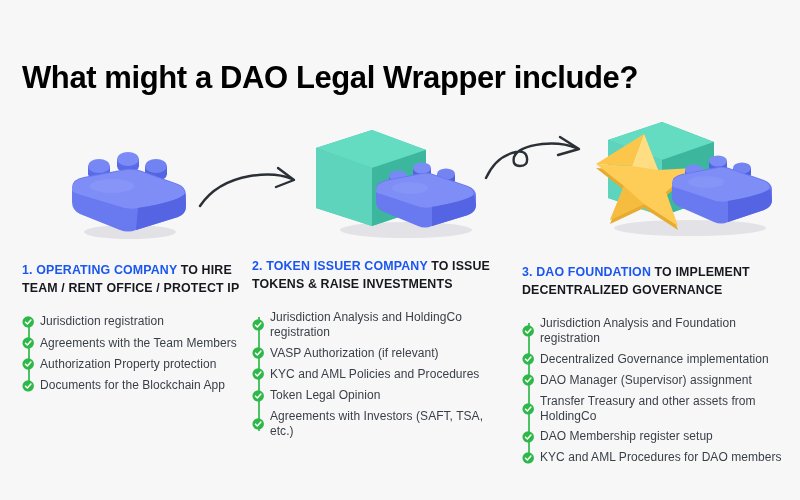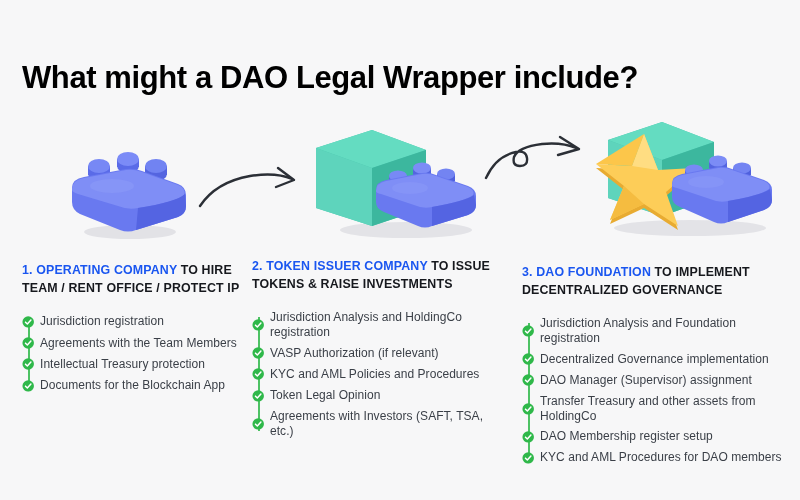--- a/index.html
+++ b/index.html
@@ -225,21 +225,21 @@
           </span>
         <span>Agreements with the Team Members</span>
       </li>
       <li>
         <span class="check-badge">
             <svg viewBox="0 0 16 16">
               <circle cx="8" cy="8" r="7.4" fill="#2fb84a"></circle>
               <path d="M4.5 8.2 L6.9 10.6 L11.5 5.4" stroke="#ffffff" stroke-width="1.9" fill="none" stroke-linecap="round" stroke-linejoin="round"></path>
             </svg>
           </span>
-        <span>Intellectual Treasury protection</span>
+        <span>Authorization Property protection</span>
       </li>
       <li>
         <span class="check-badge">
             <svg viewBox="0 0 16 16">
               <circle cx="8" cy="8" r="7.4" fill="#2fb84a"></circle>
               <path d="M4.5 8.2 L6.9 10.6 L11.5 5.4" stroke="#ffffff" stroke-width="1.9" fill="none" stroke-linecap="round" stroke-linejoin="round"></path>
             </svg>
           </span>
         <span>Documents for the Blockchain App</span>
       </li>

